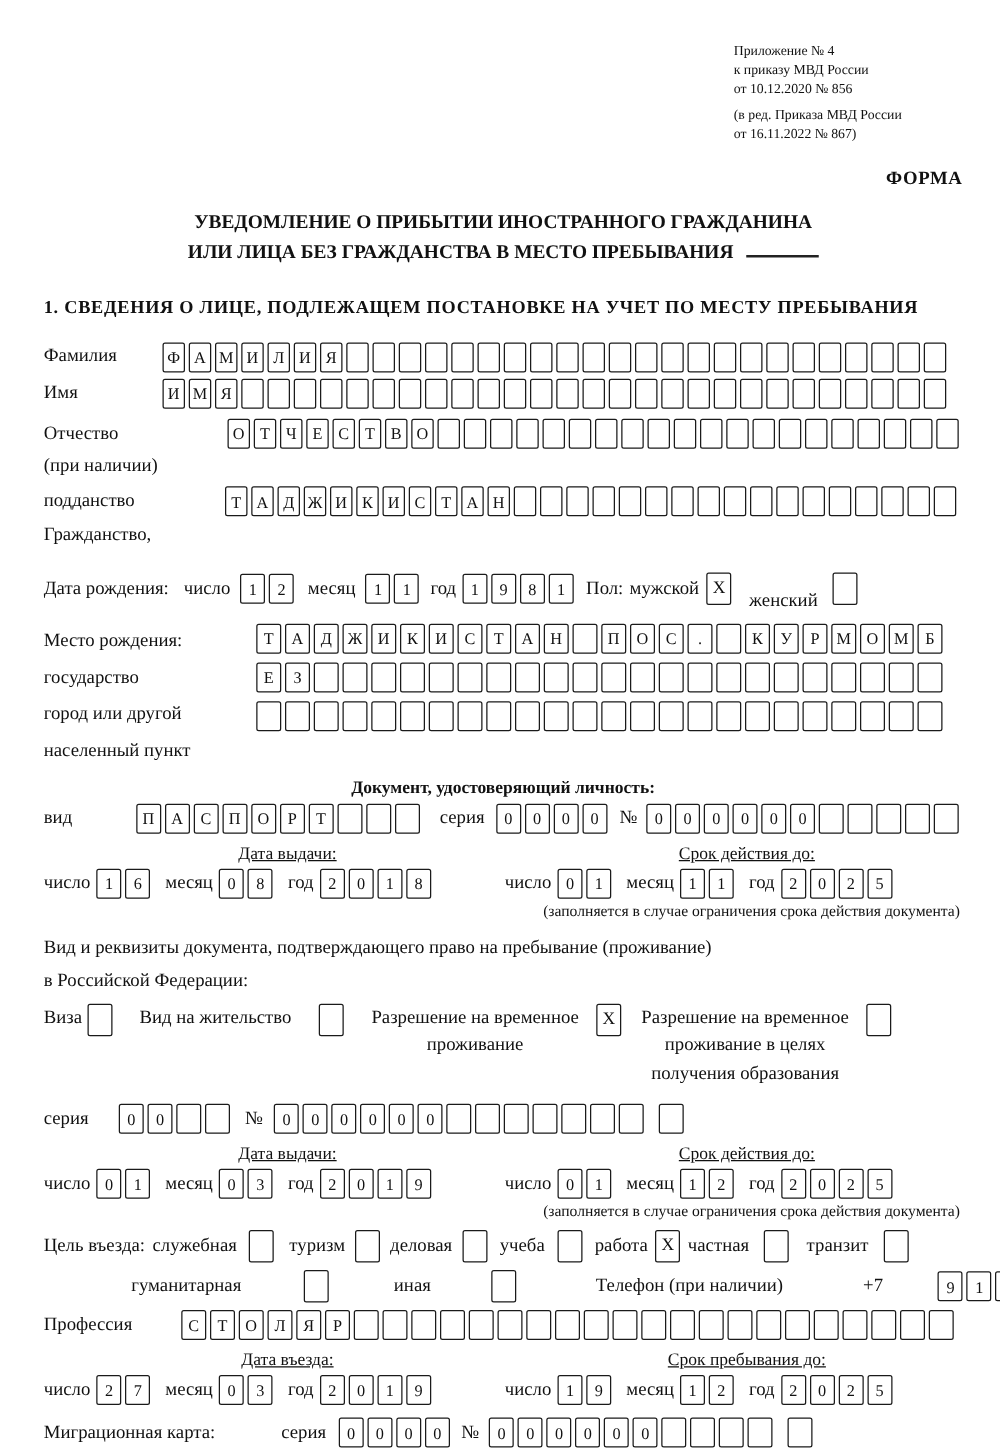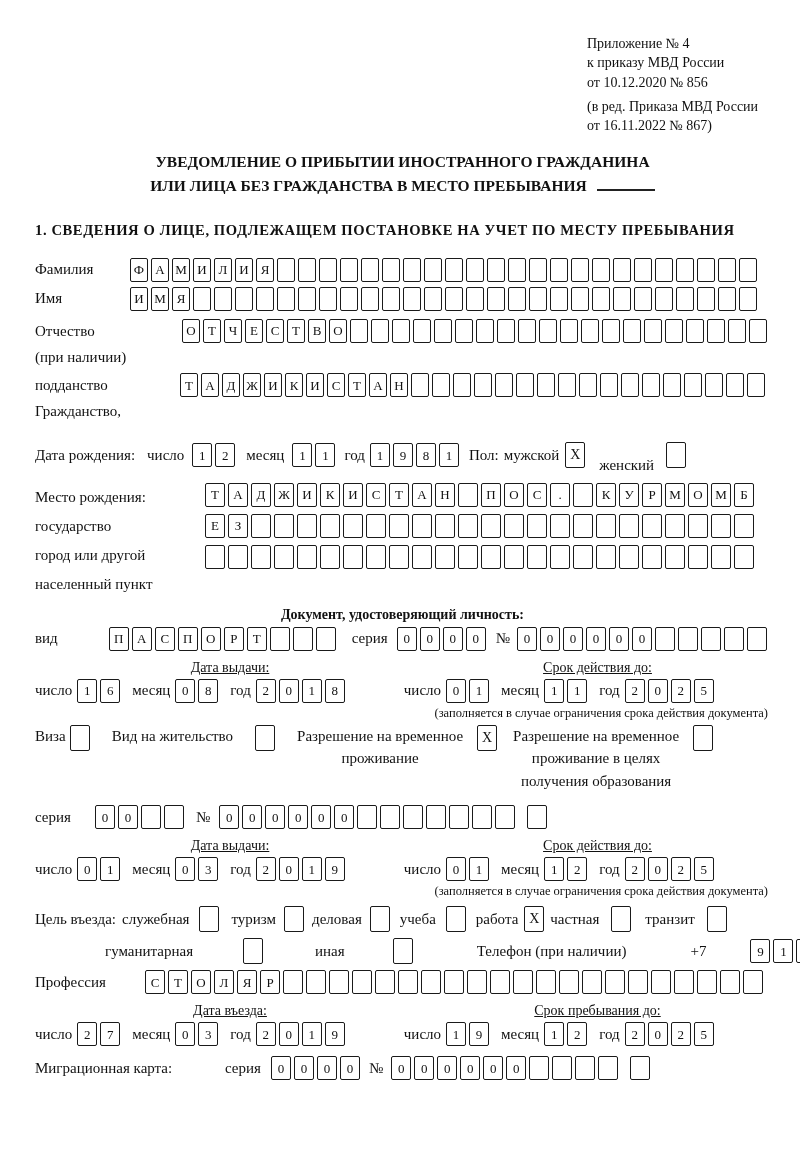--- a/index.html
+++ b/index.html
@@ -4,21 +4,21 @@
 <style>
   * { margin:0; padding:0; box-sizing:border-box; }
   html,body { background:#ffffff; }
   body {
     width:800px; height:1163px; overflow:hidden;
     font-family:"Liberation Serif","DejaVu Serif",serif;
     color:#111; font-size:15px;
   }
   .page { padding:34px 30px 0 35px; }
 
-  .hdr { margin-left:552px; font-size:14px; line-height:1.38; }
+  .hdr { margin-left:552px; font-size:11px; line-height:1.38; }
   .hdr .sub { margin-top:5px; }
   .forma { text-align:right; font-weight:bold; font-size:15px; margin-top:20px; letter-spacing:.5px; }
 
   .title { text-align:center; font-weight:bold; font-size:15.5px; line-height:1.55; margin-top:14px; }
   .blank-line { display:inline-block; width:58px; border-bottom:2px solid #222; height:.95em; margin-left:10px; }
 
   .sec { font-weight:bold; font-size:14.6px; letter-spacing:.6px; margin-top:24px; white-space:nowrap; }
 
   .row { display:flex; align-items:center; margin-top:5px; }
   .row.top { align-items:flex-start; }
@@ -58,20 +58,21 @@
 
 <div class="page">
 
   <div class="hdr">
     <div>Приложение № 4</div>
     <div>к приказу МВД России</div>
     <div>от 10.12.2020 № 856</div>
     <div class="sub">(в ред. Приказа МВД России</div>
     <div>от 16.11.2022 № 867)</div>
   </div>
+  <div class="forma">ФОРМА</div>
 
   <div class="title">
     <div>УВЕДОМЛЕНИЕ О ПРИБЫТИИ ИНОСТРАННОГО ГРАЖДАНИНА</div>
     <div><span>ИЛИ ЛИЦА БЕЗ ГРАЖДАНСТВА В МЕСТО ПРЕБЫВАНИЯ</span><span class="blank-line"></span></div>
   </div>
 
   <div class="sec">1. СВЕДЕНИЯ О ЛИЦЕ, ПОДЛЕЖАЩЕМ ПОСТАНОВКЕ НА УЧЕТ ПО МЕСТУ ПРЕБЫВАНИЯ</div>
 
   <div class="row" style="margin-top:19px;">
     <span class="lbl" style="width:95px;">Фамилия</span>
@@ -411,20 +412,24 @@
       <div class="cells wide">
           <div class="cell">2</div>
           <div class="cell">0</div>
           <div class="cell">2</div>
           <div class="cell">5</div>
         </div>
     </div>
   </div>
   <div class="note note-right">(заполняется в случае ограничения срока действия документа)</div>
 
+  <div style="margin-top:8px;line-height:1.8;">
+    <div>Вид и реквизиты документа, подтверждающего право на пребывание (проживание)</div>
+    <div>в Российской Федерации:</div>
+  </div>
 
   <div class="row top" style="margin-top:4px;">
     <span class="lbl" style="margin-top:3px;">Виза</span>
     <div class="checkbox" style="margin-left:4px;"></div>
     <span class="lbl" style="margin-left:22px;margin-top:3px;">Вид на жительство</span>
     <div class="checkbox" style="margin-left:22px;"></div>
     <span class="stack" style="margin-left:22px;text-align:center;display:block;line-height:1.5;">
       <span style="display:block;">Разрешение на временное</span>
       <span style="display:block;">проживание</span>
     </span>

